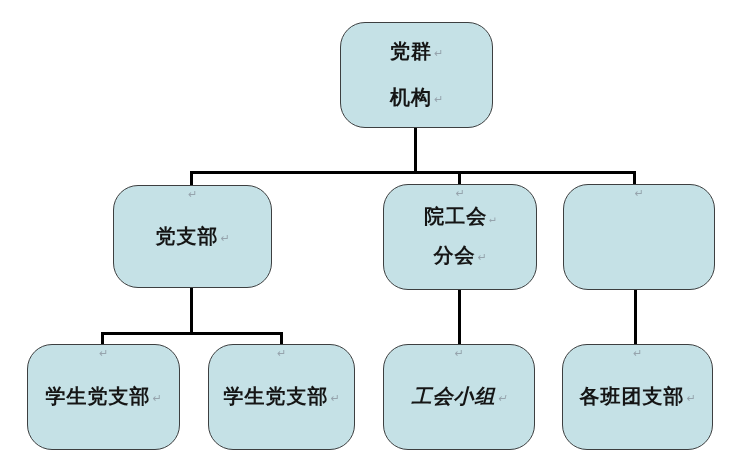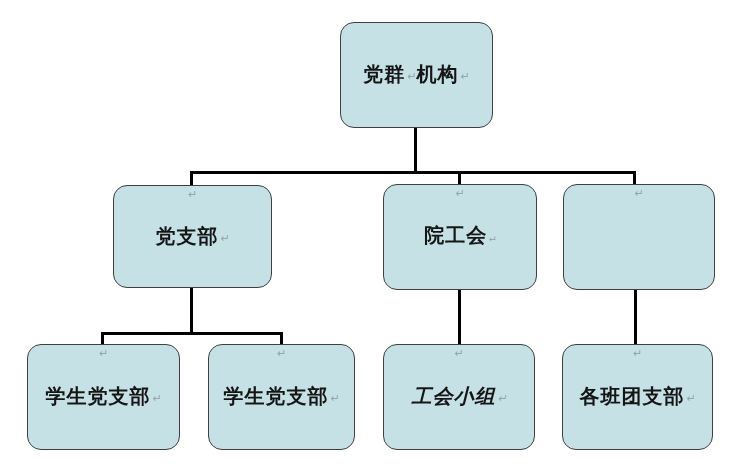--- a/index.html
+++ b/index.html
@@ -11,24 +11,24 @@
     position: relative;
     width: 750px;
     height: 475px;
     background: #ffffff;
     overflow: hidden;
     font-family: "Liberation Serif", serif;
   }
   .org-node {
     position: absolute;
     box-sizing: border-box;
-    border-radius: 14px;
+    border-radius: 25px;
     border: 1.6px solid #3d3f40;
     display: flex;
-    flex-direction: row;
+    flex-direction: column;
     justify-content: center;
     align-items: center;
   }
   .node-line {
     display: block;
     text-align: center;
     font-weight: bold;
     font-size: 20px;
     color: #151515;
     letter-spacing: 1px;
@@ -74,20 +74,21 @@
       <span class="node-line" style="line-height: 44px;"><span>党群</span><span class="return-mark">↵</span></span>
       <span class="node-line" style="line-height: 44px; text-align: center;"><span>机构</span><span class="return-mark">↵</span></span>
     </div>
     <div class="org-node" style="left: 113px; top: 185px; width: 159px; height: 103px; background: rgb(197, 225, 230); border-color: rgb(61, 63, 64);">
       <span class="top-mark">↵</span>
       <span class="node-line" style="line-height: 24px;"><span>党支部</span><span class="return-mark">↵</span></span>
     </div>
     <div class="org-node" style="left: 383px; top: 184px; width: 154px; height: 106px; background: rgb(197, 225, 230); border-color: rgb(61, 63, 64);">
       <span class="top-mark">↵</span>
       <span class="node-line" style="line-height: 36px; font-family: Liberation Mono, monospace;"><span>院工会</span><span class="return-mark">↵</span></span>
+      <span class="node-line" style="line-height: 36px;"><span>分会</span><span class="return-mark">↵</span></span>
     </div>
     <div class="org-node" style="left: 563px; top: 184px; width: 152px; height: 106px; background: rgb(197, 225, 230); border-color: rgb(61, 63, 64);">
       <span class="top-mark">↵</span>
     </div>
     <div class="org-node" style="left: 27px; top: 344px; width: 153px; height: 106px; background: rgb(197, 225, 230); border-color: rgb(61, 63, 64);">
       <span class="top-mark">↵</span>
       <span class="node-line" style="line-height: 24px;"><span>学生党支部</span><span class="return-mark">↵</span></span>
     </div>
     <div class="org-node" style="left: 208px; top: 344px; width: 147px; height: 106px; background: rgb(197, 225, 230); border-color: rgb(61, 63, 64);">
       <span class="top-mark">↵</span>

